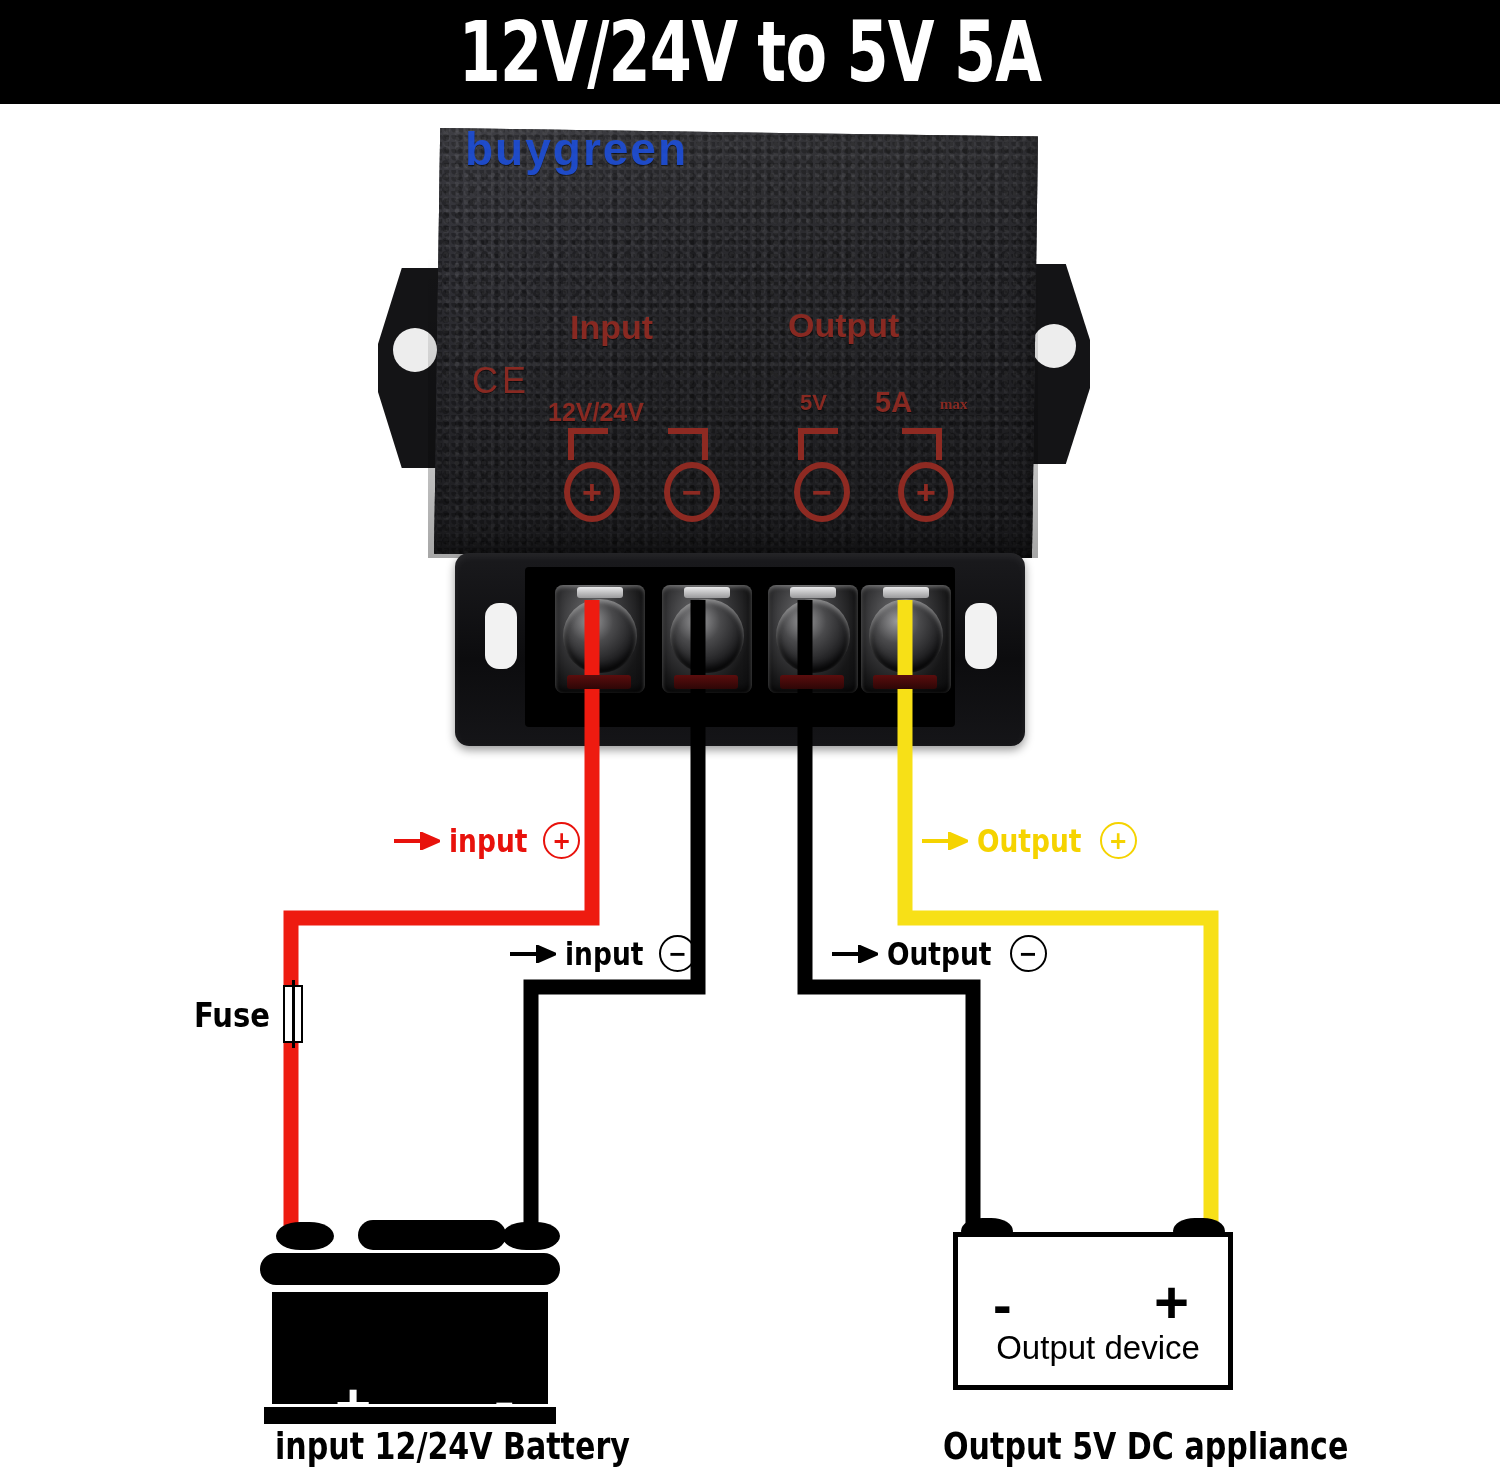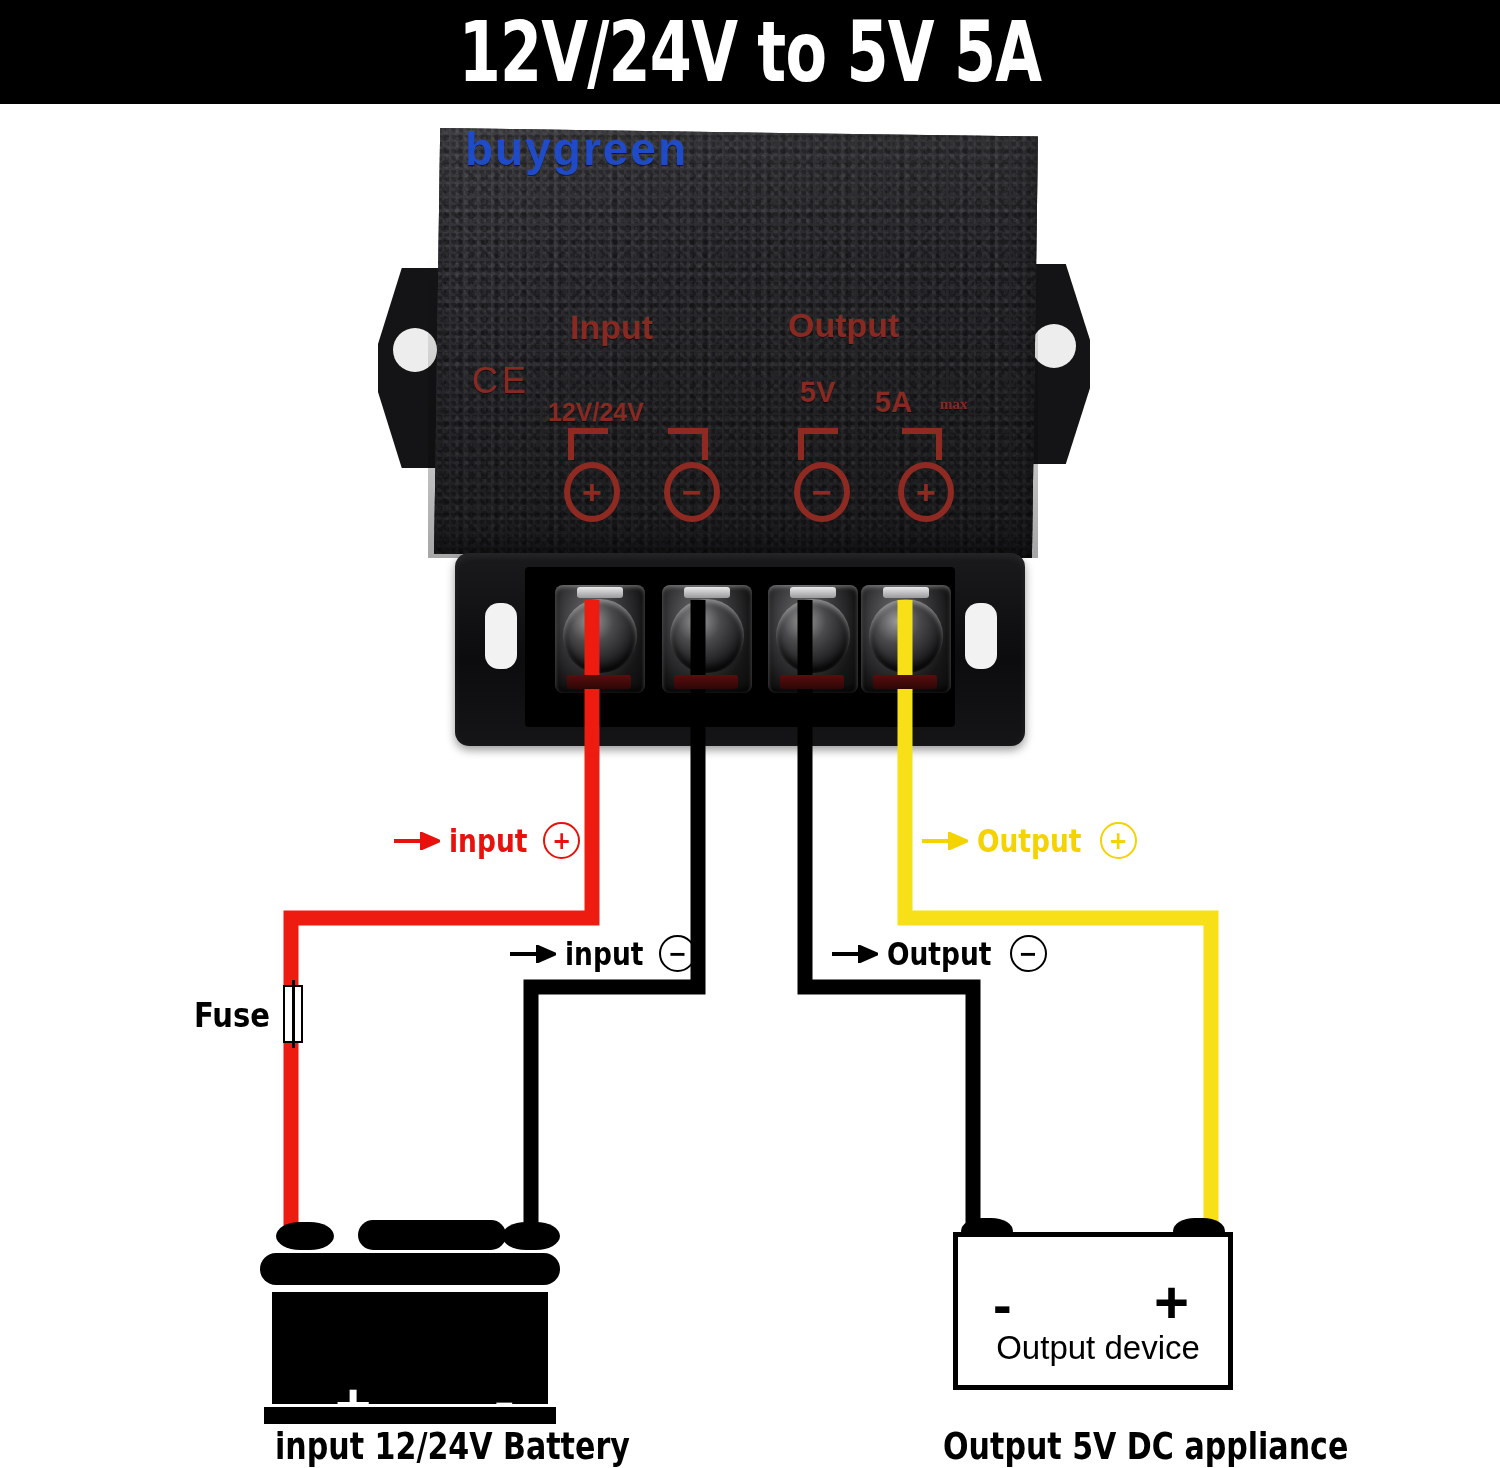--- a/index.html
+++ b/index.html
@@ -69,21 +69,21 @@
     opacity:.95;
   }
   .silk-brand{
     left:105px;top:-6px;font-size:46px;letter-spacing:2px;color:#1d4ed8;opacity:.9;
   }
   .silk-model{left:128px;top:98px;font-size:31px;letter-spacing:1.5px;}
   .silk-input{left:210px;top:180px;font-size:34px;}
   .silk-output{left:428px;top:178px;font-size:34px;}
   .silk-ce{left:112px;top:232px;font-size:36px;letter-spacing:4px;font-weight:normal;}
   .silk-vin{left:188px;top:262px;font-size:25px;margin-top:8px;}
-  .silk-vout{left:440px;top:248px;font-size:29px;}
+  .silk-vout{left:440px;top:262px;font-size:22px;}
   .silk-aout{left:515px;top:258px;font-size:29px;}
   .silk-max{left:580px;top:268px;font-size:15px;font-family:Liberation Serif, serif;}
 
   .polmark{position:absolute;width:56px;height:86px;}
   .polmark .bracket{
     position:absolute;top:0;left:10px;width:34px;height:26px;
     border-top:6px solid #8e2a22;
   }
   .polmark.l .bracket{border-left:6px solid #8e2a22;}
   .polmark.r .bracket{border-right:6px solid #8e2a22;}

